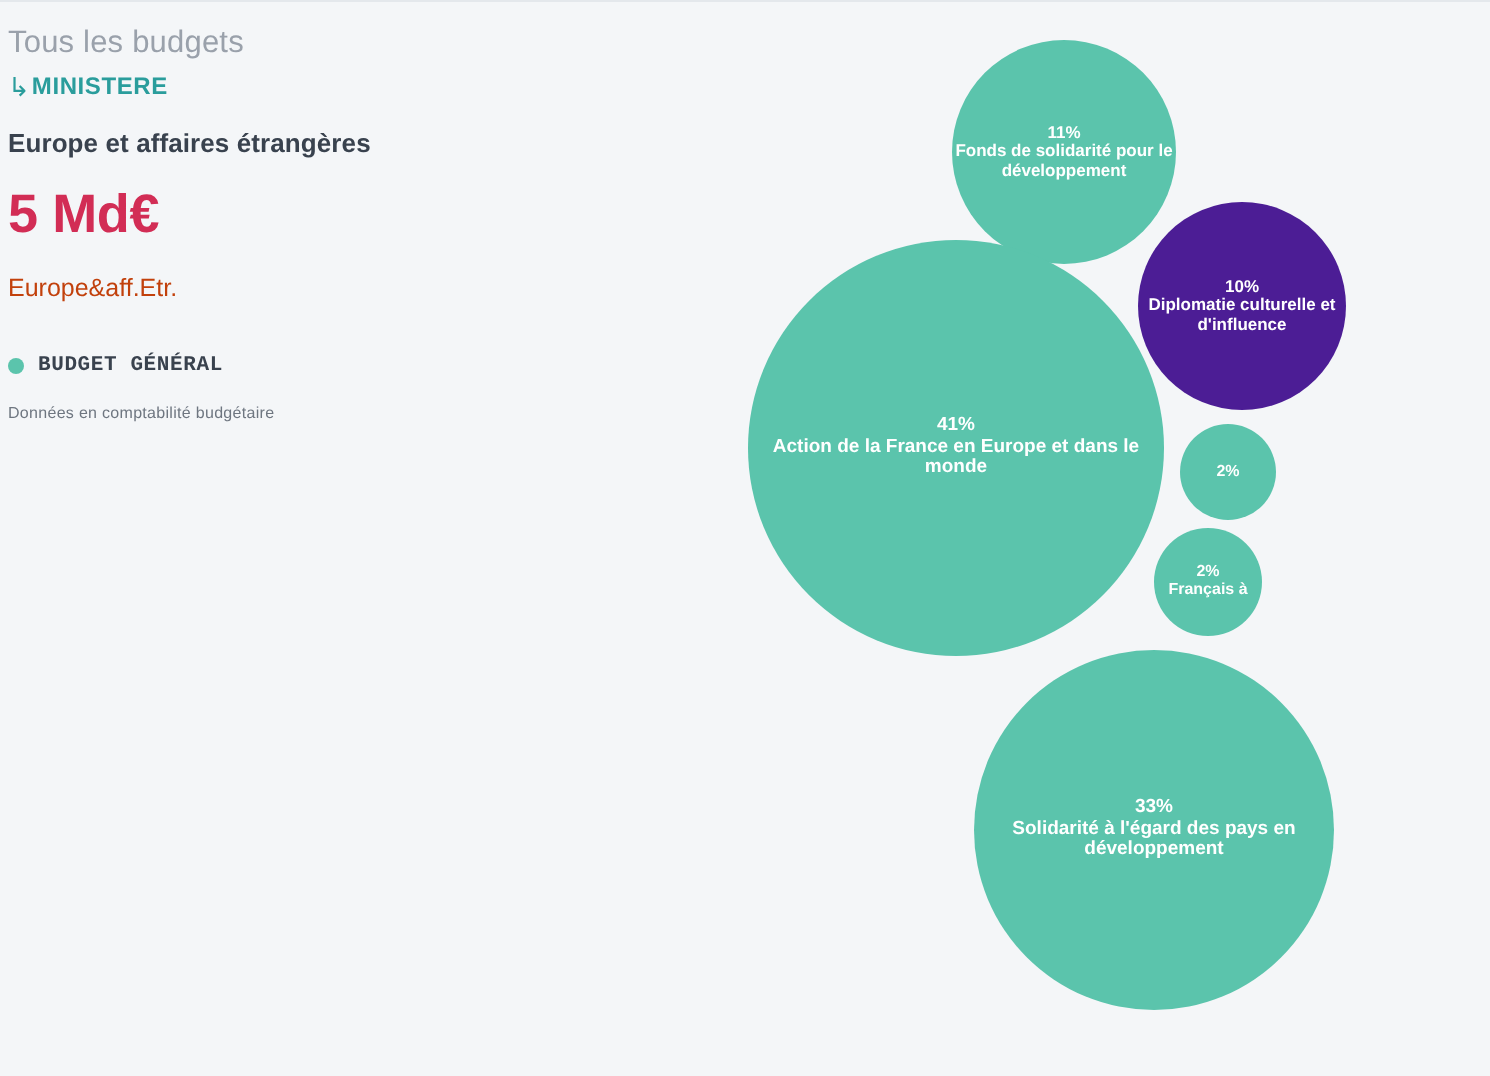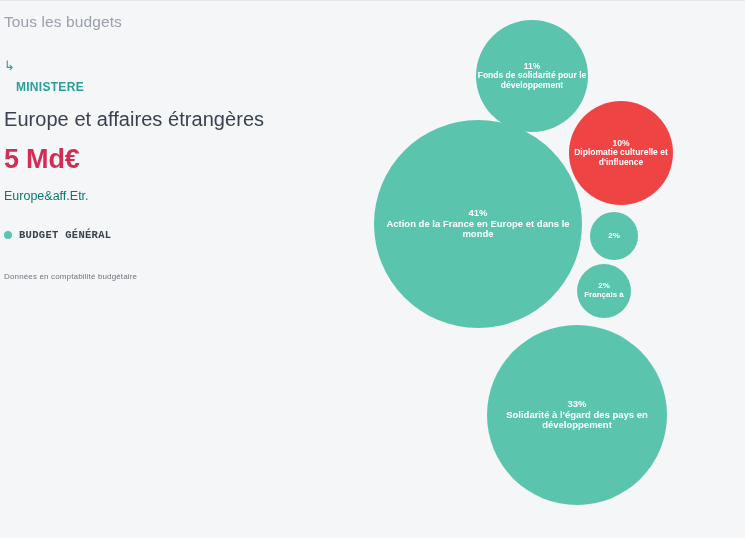--- a/index.html
+++ b/index.html
@@ -48,41 +48,40 @@
     font-size: 13px;
     color: #2a9d9c;
     margin-right: 1px;
     line-height: 13px;
   }
   #ministry-label {
     font-size: 12px;
     font-weight: bold;
     color: #2a9d9c;
     letter-spacing: 0.3px;
-    margin-top: 44px;
   }
   #entity-title {
     margin-top: 14px;
-    font-size: 20px;
-    font-weight: normal;
+    font-size: 13px;
+    font-weight: bold;
     color: #39424e;
     letter-spacing: 0.05px;
   }
   #amount-value {
     margin-top: 13px;
     font-size: 27px;
     font-weight: bold;
     color: #d22d55;
     letter-spacing: -0.2px;
     line-height: 30px;
   }
   #entity-short {
     margin-top: 15px;
     font-size: 12.5px;
-    color: #0f766e;
+    color: #c2410c;
   }
   #legend-row {
     display: flex;
     align-items: center;
     margin-top: 26px;
     font-family: Liberation Mono, monospace;
   }
   #legend-dot {
     width: 8px;
     height: 8px;
@@ -91,21 +90,21 @@
     margin-right: 7px;
     flex: none;
   }
   #legend-label {
     font-size: 10.5px;
     font-weight: bold;
     color: #39424e;
     letter-spacing: 0.3px;
   }
   #footnote {
-    margin-top: 31px;
+    margin-top: 13px;
     font-size: 8px;
     color: #6e7680;
     letter-spacing: 0.15px;
   }
 
   
   #bubble-chart {
     position: absolute;
     left: 0; top: 0;
     width: 745px;
@@ -159,21 +158,21 @@
   <div id="footnote">Données en comptabilité budgétaire</div>
 </div>
 
 <div id="bubble-chart">
     <div class="bubble" style="left: 476px; top: 20px; width: 112px; height: 112px; background: rgb(91, 196, 172);">
       <div class="bubble-text" style="font-size: 8.5px;">
         <span class="bubble-pct">11%</span>
         <span class="bubble-name">Fonds de solidarité pour le développement</span>
       </div>
     </div>
-    <div class="bubble" style="left: 569px; top: 101px; width: 104px; height: 104px; background: #ef4444;">
+    <div class="bubble" style="left: 569px; top: 101px; width: 104px; height: 104px; background: #4c1d95;">
       <div class="bubble-text" style="font-size: 8.5px;">
         <span class="bubble-pct">10%</span>
         <span class="bubble-name">Diplomatie culturelle et d'influence</span>
       </div>
     </div>
     <div class="bubble" style="left: 374px; top: 120px; width: 208px; height: 208px; background: rgb(91, 196, 172);">
       <div class="bubble-text" style="font-size: 9.5px;">
         <span class="bubble-pct">41%</span>
         <span class="bubble-name">Action de la France en Europe et dans le monde</span>
       </div>

